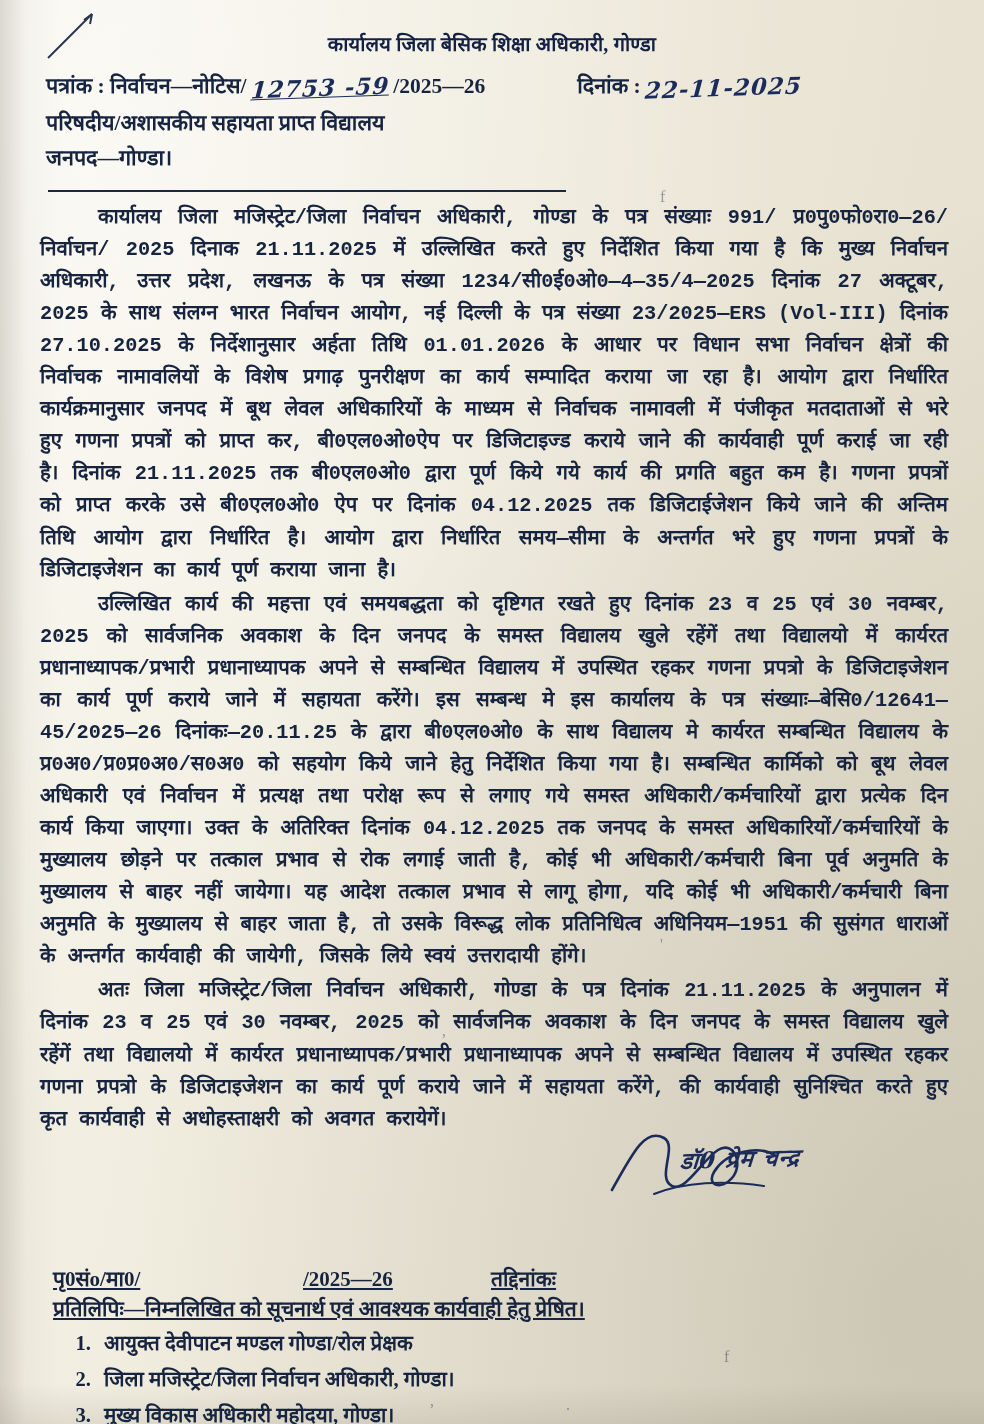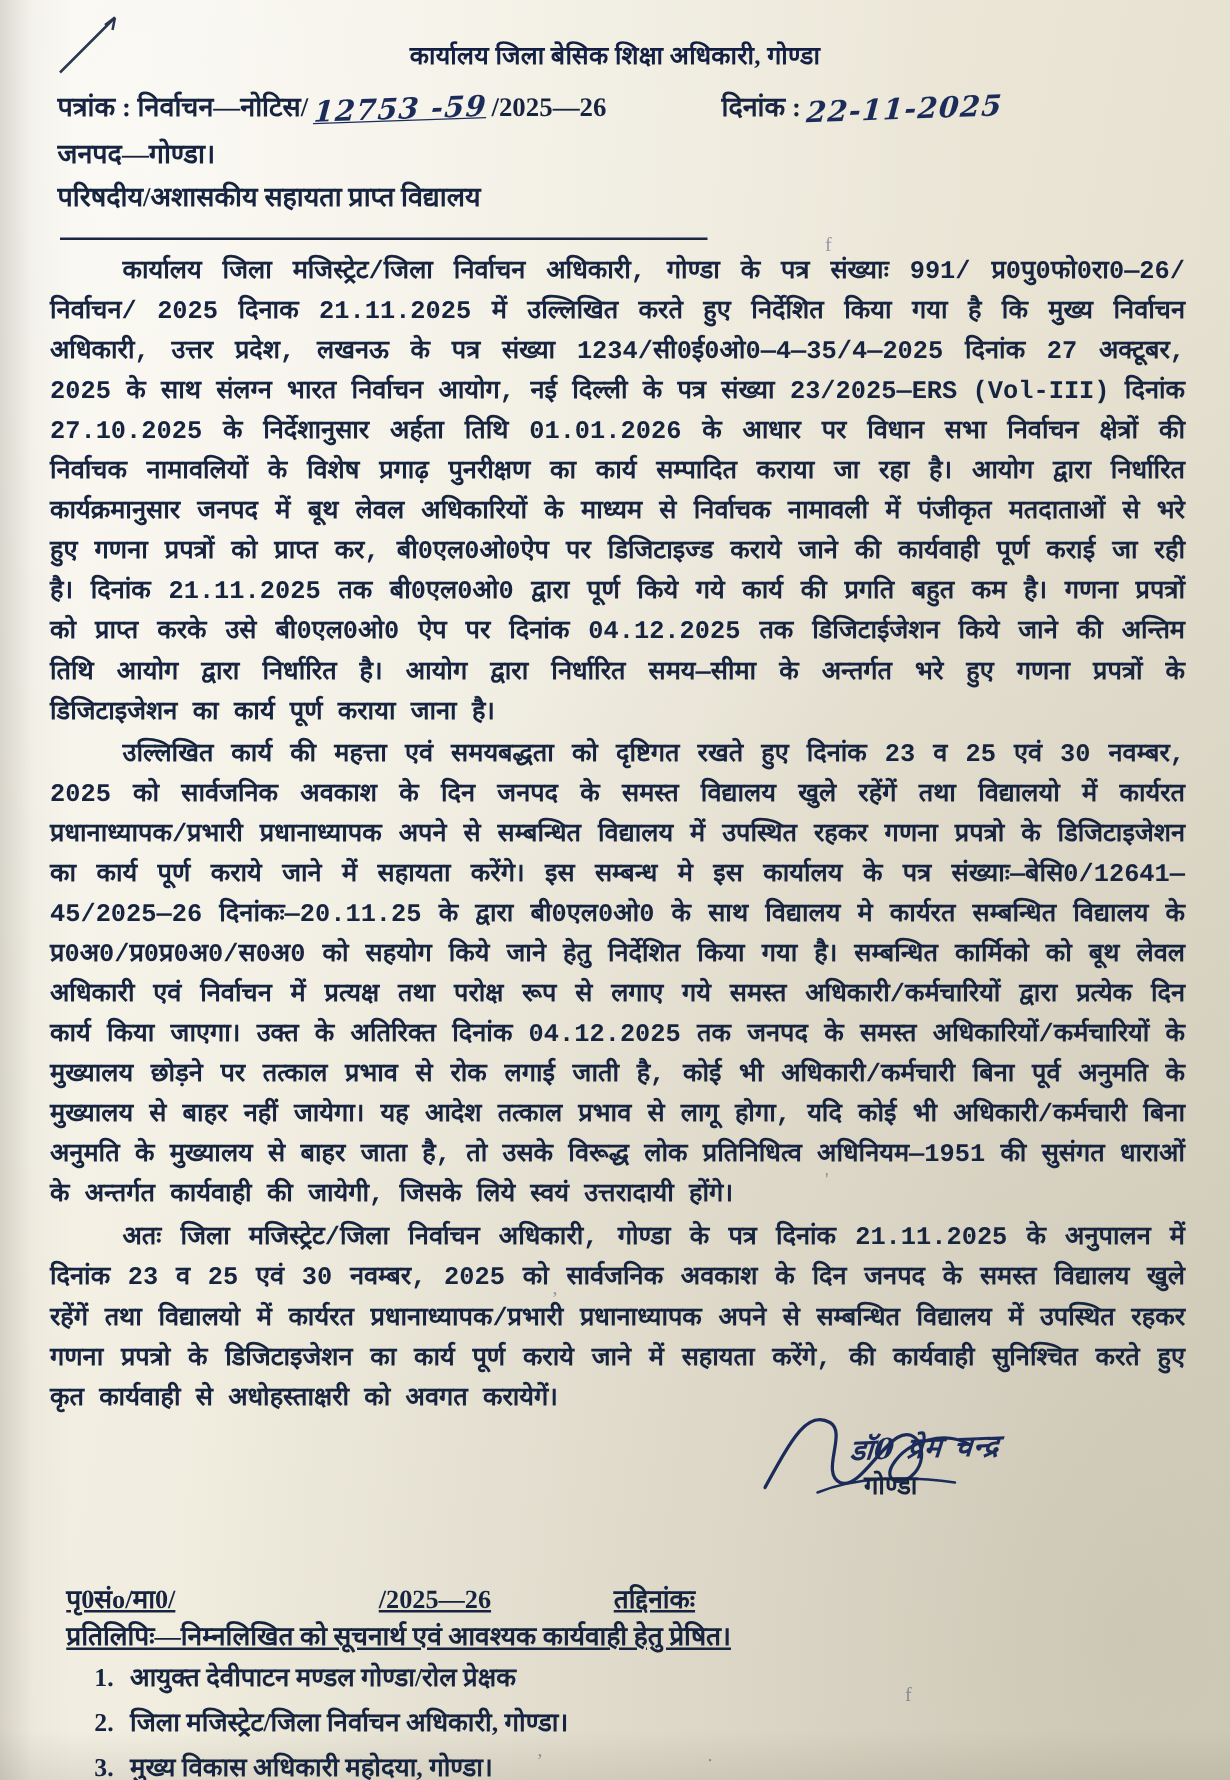--- a/index.html
+++ b/index.html
@@ -195,39 +195,38 @@
     <div class="title">कार्यालय जिला बेसिक शिक्षा अधिकारी, गोण्डा</div>
 
     <div class="meta">
       <div class="meta-row">
         <span>पत्रांक : निर्वाचन—नोटिस/</span>
         <span class="handwritten hw-num">12753 -59</span>
         <span>/2025—26</span>
         <span class="date-block">दिनांक :</span>
         <span class="handwritten">22-11-2025</span>
       </div>
+      <div>परिषदीय/अशासकीय सहायता प्राप्त विद्यालय</div>
       <div>जनपद—गोण्डा।</div>
-      <div>परिषदीय/अशासकीय सहायता प्राप्त विद्यालय</div>
     </div>
 
     <div class="rule"></div>
 
     <div class="body">
       <p>कार्यालय जिला मजिस्ट्रेट/जिला निर्वाचन अधिकारी, गोण्डा के पत्र संख्याः 991/ प्र0पु0फो0रा0—26/ निर्वाचन/ 2025 दिनाक 21.11.2025 में उल्लिखित करते हुए निर्देशित किया गया है कि मुख्य निर्वाचन अधिकारी, उत्तर प्रदेश, लखनऊ के पत्र संख्या 1234/सी0ई0ओ0—4—35/4—2025 दिनांक 27 अक्टूबर, 2025 के साथ संलग्न भारत निर्वाचन आयोग, नई दिल्ली के पत्र संख्या 23/2025—ERS (Vol-III) दिनांक 27.10.2025 के निर्देशानुसार अर्हता तिथि 01.01.2026 के आधार पर विधान सभा निर्वाचन क्षेत्रों की निर्वाचक नामावलियों के विशेष प्रगाढ़ पुनरीक्षण का कार्य सम्पादित कराया जा रहा है। आयोग द्वारा निर्धारित कार्यक्रमानुसार जनपद में बूथ लेवल अधिकारियों के माध्यम से निर्वाचक नामावली में पंजीकृत मतदाताओं से भरे हुए गणना प्रपत्रों को प्राप्त कर, बी0एल0ओ0ऐप पर डिजिटाइज्ड कराये जाने की कार्यवाही पूर्ण कराई जा रही है। दिनांक 21.11.2025 तक बी0एल0ओ0 द्वारा पूर्ण किये गये कार्य की प्रगति बहुत कम है। गणना प्रपत्रों को प्राप्त करके उसे बी0एल0ओ0 ऐप पर दिनांक 04.12.2025 तक डिजिटाईजेशन किये जाने की अन्तिम तिथि आयोग द्वारा निर्धारित है। आयोग द्वारा निर्धारित समय—सीमा के अन्तर्गत भरे हुए गणना प्रपत्रों के डिजिटाइजेशन का कार्य पूर्ण कराया जाना है।</p>
       <p>उल्लिखित कार्य की महत्ता एवं समयबद्धता को दृष्टिगत रखते हुए दिनांक 23 व 25 एवं 30 नवम्बर, 2025 को सार्वजनिक अवकाश के दिन जनपद के समस्त विद्यालय खुले रहेंगें तथा विद्यालयो में कार्यरत प्रधानाध्यापक/प्रभारी प्रधानाध्यापक अपने से सम्बन्धित विद्यालय में उपस्थित रहकर गणना प्रपत्रो के डिजिटाइजेशन का कार्य पूर्ण कराये जाने में सहायता करेंगे। इस सम्बन्ध मे इस कार्यालय के पत्र संख्याः—बेसि0/12641—45/2025—26 दिनांकः—20.11.25 के द्वारा बी0एल0ओ0 के साथ विद्यालय मे कार्यरत सम्बन्धित विद्यालय के प्र0अ0/प्र0प्र0अ0/स0अ0 को सहयोग किये जाने हेतु निर्देशित किया गया है। सम्बन्धित कार्मिको को बूथ लेवल अधिकारी एवं निर्वाचन में प्रत्यक्ष तथा परोक्ष रूप से लगाए गये समस्त अधिकारी/कर्मचारियों द्वारा प्रत्येक दिन कार्य किया जाएगा। उक्त के अतिरिक्त दिनांक 04.12.2025 तक जनपद के समस्त अधिकारियों/कर्मचारियों के मुख्यालय छोड़ने पर तत्काल प्रभाव से रोक लगाई जाती है, कोई भी अधिकारी/कर्मचारी बिना पूर्व अनुमति के मुख्यालय से बाहर नहीं जायेगा। यह आदेश तत्काल प्रभाव से लागू होगा, यदि कोई भी अधिकारी/कर्मचारी बिना अनुमति के मुख्यालय से बाहर जाता है, तो उसके विरूद्ध लोक प्रतिनिधित्व अधिनियम—1951 की सुसंगत धाराओं के अन्तर्गत कार्यवाही की जायेगी, जिसके लिये स्वयं उत्तरादायी होंगे।</p>
       <p class="tight">अतः जिला मजिस्ट्रेट/जिला निर्वाचन अधिकारी, गोण्डा के पत्र दिनांक 21.11.2025 के अनुपालन में दिनांक 23 व 25 एवं 30 नवम्बर, 2025 को सार्वजनिक अवकाश के दिन जनपद के समस्त विद्यालय खुले रहेंगें तथा विद्यालयो में कार्यरत प्रधानाध्यापक/प्रभारी प्रधानाध्यापक अपने से सम्बन्धित विद्यालय में उपस्थित रहकर गणना प्रपत्रो के डिजिटाइजेशन का कार्य पूर्ण कराये जाने में सहायता करेंगे, की कार्यवाही सुनिश्चित करते हुए कृत कार्यवाही से अधोहस्ताक्षरी को अवगत करायेगें।</p>
     </div>
 
     <div class="sign-block">
       <svg class="signature-scribble" viewBox="0 0 200 86">
         <path d="M18 70 C40 30, 52 8, 70 18 C84 26, 62 58, 78 66 C92 72, 108 40, 124 30 C140 20, 150 44, 138 58 C128 70, 112 66, 120 52 C132 32, 164 24, 182 36" stroke="#1b2c5a" stroke-width="2.6" fill="none" stroke-linecap="round"></path>
         <path d="M60 74 C90 62, 130 60, 170 66" stroke="#1b2c5a" stroke-width="2" fill="none" stroke-linecap="round"></path>
       </svg>
       <div class="sign-name handwritten">डॉ0 प्रेम चन्द्र</div>
-      <div class="sign-line3">गोण्डा</div>
     </div>
 
     <div class="copy-head">
       <div class="copy-row">
         <span class="c1">पृ0संo/मा0/</span>
         <span class="c2">/2025—26</span>
         <span class="c3">तद्दिनांकः</span>
       </div>
       <div class="copy-note">प्रतिलिपिः—निम्नलिखित को सूचनार्थ एवं आवश्यक कार्यवाही हेतु प्रेषित।</div>
     </div>

